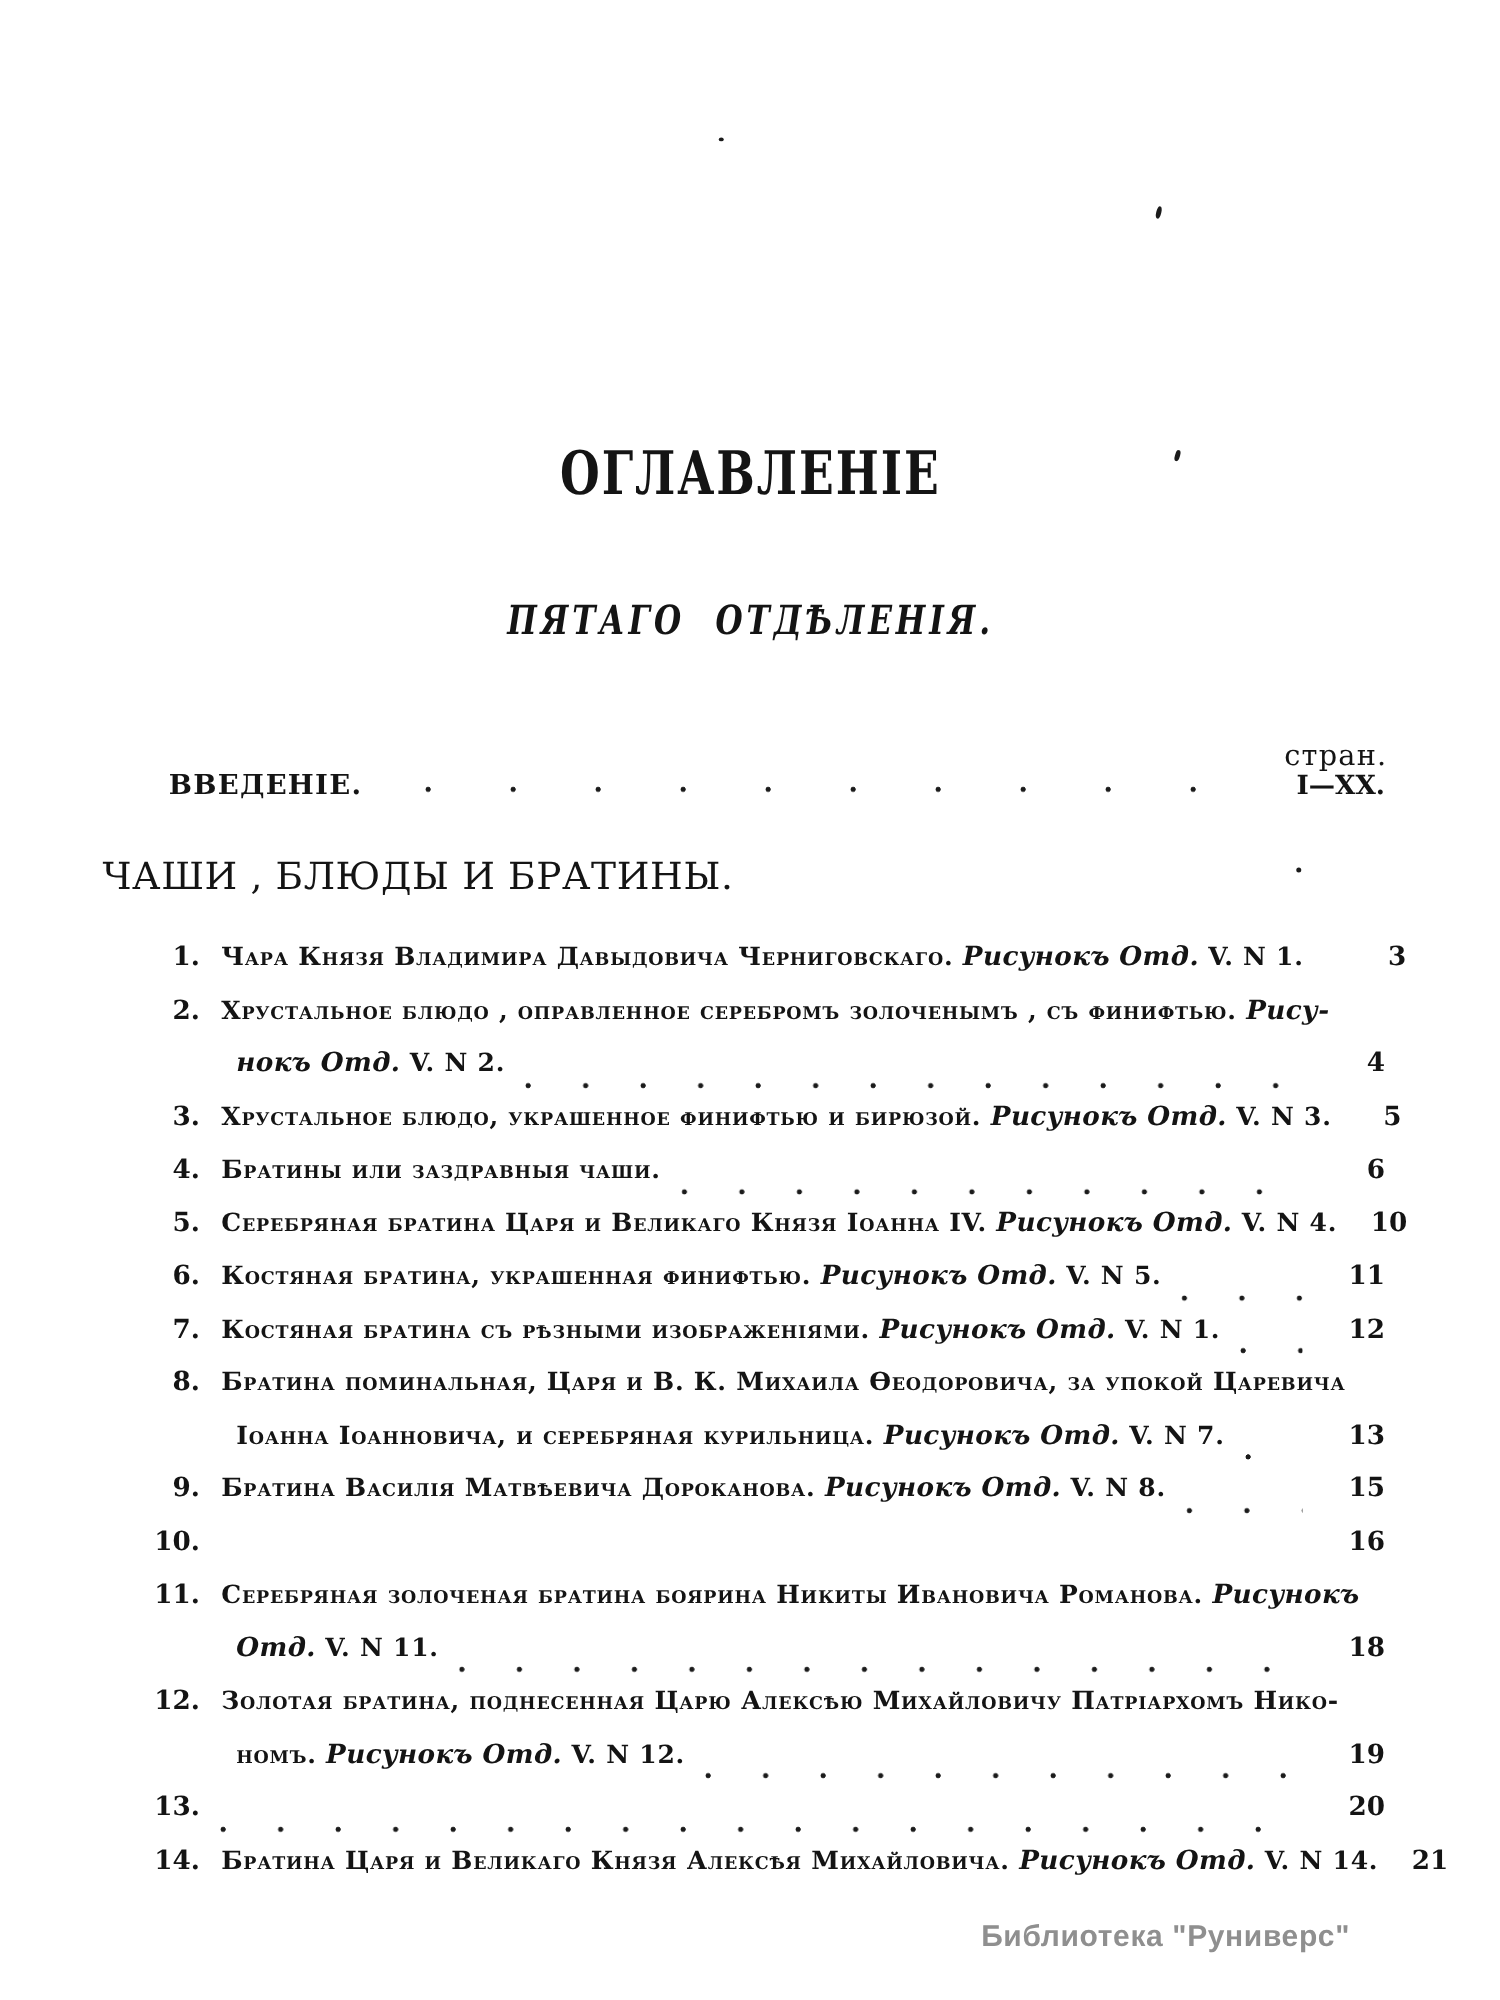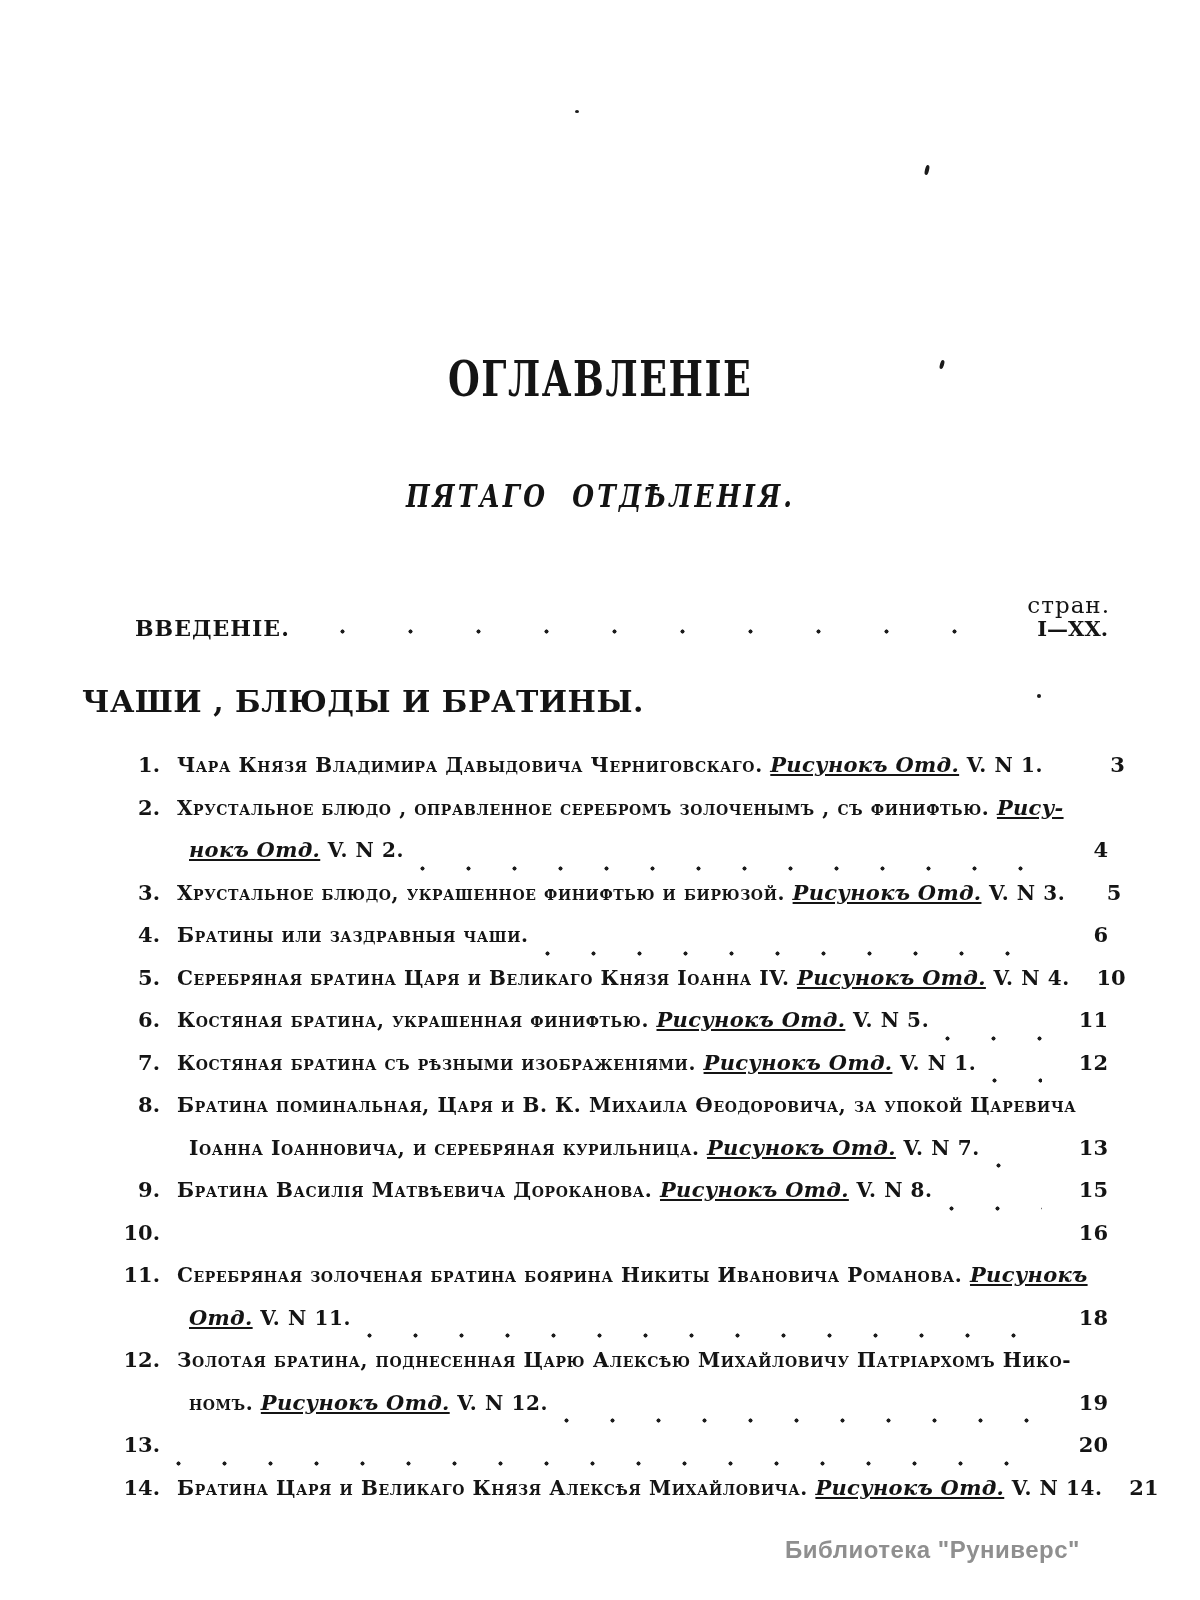--- a/index.html
+++ b/index.html
@@ -18,44 +18,44 @@
   .subtitle-wrap { position:absolute; top:477px; left:0; width:1200px; text-align:center;font-style:italic; }
   .subtitle-inner {
     display:inline-block; font-size:32px; font-weight:700; letter-spacing:4px;
     word-spacing:16px; transform:scaleX(0.78); transform-origin:50% 50%; white-space:nowrap;
   }
 
   
   .page-col-header { position:absolute; top:592px; right:90px; font-size:23px; font-weight:400; letter-spacing:1px; }
 
   
-  .intro-row { position:absolute; top:615px; left:135px; right:92px; display:flex; align-items:center;gap:34px; }
+  .intro-row { position:absolute; top:615px; left:135px; right:92px; display:flex; align-items:flex-start;gap:34px; }
   .intro-label { font-size:22px; font-weight:700; letter-spacing:1px; }
   .intro-pages { font-size:21px; font-weight:700; margin-left:14px; }
 
   .leader {
     flex:1 1 auto; height:5px; align-self:flex-end; margin:0 10px 9px 16px;
     background-image:radial-gradient(circle at 2.5px 2.5px, #1b1b1b 1.8px, transparent 2.3px);
     background-repeat:repeat-x; background-size:46px 5px;
   }
   .intro-row .leader { background-size:68px 5px; margin-bottom:7px; }
 
   
   .section-heading {
-    position:absolute; top:684px; left:82px; font-size:30px; font-weight:700;
+    position:absolute; top:684px; left:82px; font-size:30px; font-weight:400;
     letter-spacing:0.5px; white-space:nowrap;
   }
 
   
   .toc { position:absolute; top:752px; left:104px; width:1004px; }
   .row { display:flex; align-items:baseline; height:42.5px; white-space:nowrap; }
   .num { flex:0 0 56px; text-align:right; font-size:21px; font-weight:700; }
   .txt { margin-left:17px; font-size:20px; font-weight:700; font-variant:small-caps; letter-spacing:0.6px; }
   .txt.cont { margin-left:29px;text-align:center; }
-  .txt .it { font-style:italic; font-variant:normal; font-weight:700; font-size:21px; letter-spacing:0.3px;text-decoration:underline; }
+  .txt .it { font-style:italic; font-variant:normal; font-weight:700; font-size:21px; letter-spacing:0.3px; }
   .pg { margin-left:auto; flex:0 0 56px; text-align:right; font-size:21px; font-weight:700; }
 
   
   .watermark {
     position:absolute; top:1536px; right:120px;
     font-family:"Liberation Sans","DejaVu Sans",sans-serif;
     font-size:24px; font-weight:700; color:#8f8f8f; letter-spacing:0.5px;
   }
 
   

